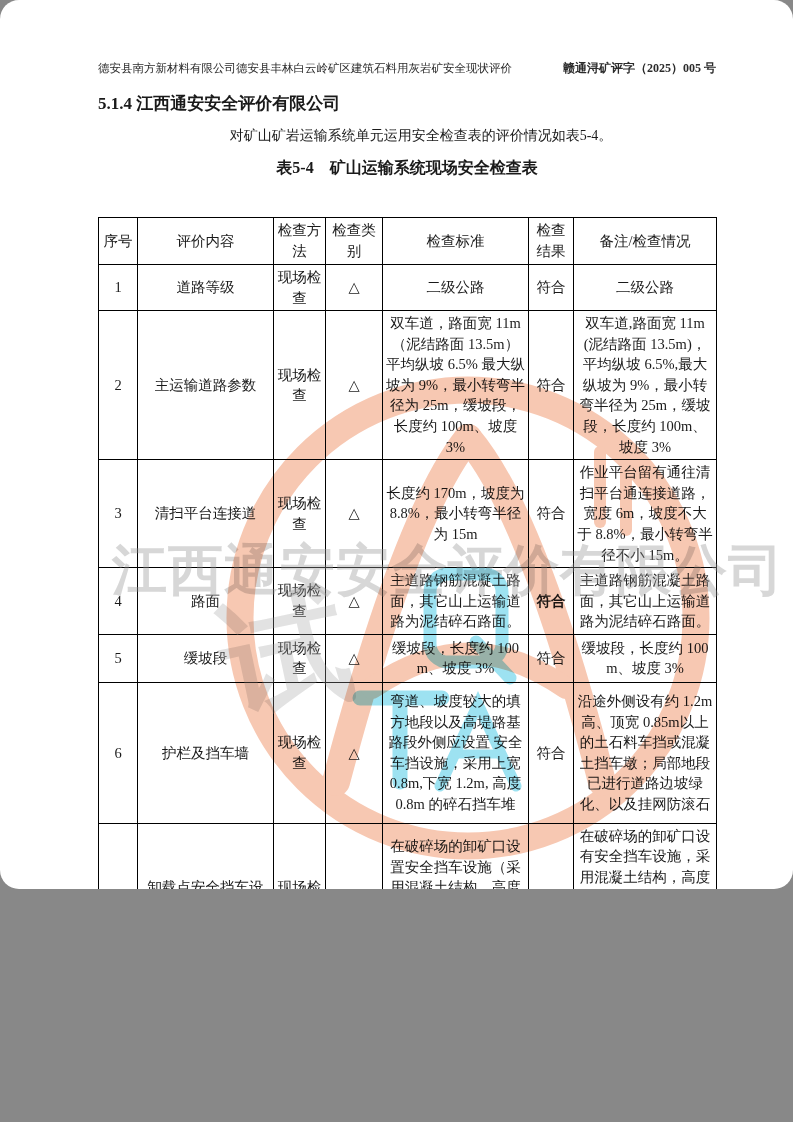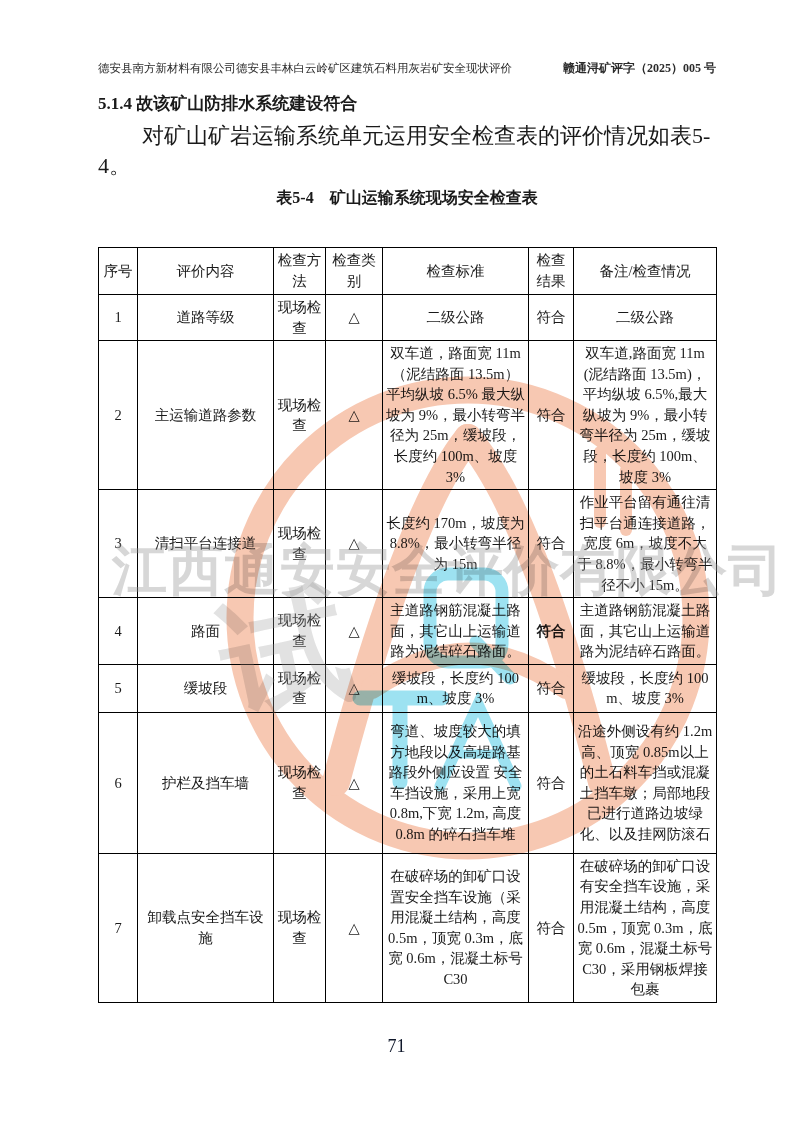--- a/index.html
+++ b/index.html
@@ -1,44 +1,45 @@
 <!DOCTYPE html>
 <html lang="zh"><head>
 <meta charset="utf-8">
 <style>
   html,body{margin:0;padding:0;background:#888;}
   .page{
     position:relative;
-    width:793px;height:1122px;
+    width:793px;height:889px;
     background:#ffffff;
     margin:0 auto;
     overflow:hidden;
     font-family:"Liberation Serif","DejaVu Serif",serif;
     color:#1a1a1a;
+    border-radius:19px;
   }
   .content{
     position:absolute;left:98px;top:60px;width:618px;
   }
   .doc-header{
     display:flex;justify-content:space-between;align-items:baseline;
     font-size:11.5px;color:#2b2b2b;white-space:nowrap;
   }
   .doc-header .hdr-right{font-weight:bold;font-size:12px;margin-left:12px;}
   .para{
     margin:0;margin-top:20px;
     font-size:17.5px;line-height:31px;
     text-align:justify;text-indent:2em;
   }
   .section-heading{
     margin:0;margin-top:12px;
     font-size:17px;font-weight:bold;line-height:30px;
   }
   .para-2{
     margin:0;margin-top:2px;
-    font-size:22px;line-height:30px;text-indent:2em;
+    font-size:14px;line-height:30px;text-indent:2em;text-align:center;
   }
   .table-caption{
     margin:4px 0 4px 0;
     text-align:center;font-size:16px;font-weight:bold;line-height:26px;
   }
   table.check-table{
     border-collapse:collapse;table-layout:fixed;
     width:618px;
     margin-top:36px;
   }
@@ -84,21 +85,21 @@
 
 <div class="page">
 
   <div class="content">
     <div class="doc-header">
       <span class="hdr-left">德安县南方新材料有限公司德安县丰林白云岭矿区建筑石料用灰岩矿安全现状评价</span>
       <span class="hdr-right">赣通浔矿评字（2025）005 号</span>
     </div>
 
 
-    <h3 class="section-heading">5.1.4 故该矿山防排水系统建设符合</h3>
+    <h3 class="section-heading">5.1.4 江西通安安全评价有限公司</h3>
 
     <p class="para-2">对矿山矿岩运输系统单元运用安全检查表的评价情况如表5-4。</p>
 
     <div class="table-caption">表5-4　矿山运输系统现场安全检查表</div>
 
     <table class="check-table">
       <colgroup>
         <col style="width:39px">
           <col style="width:136px">
           <col style="width:52px">

